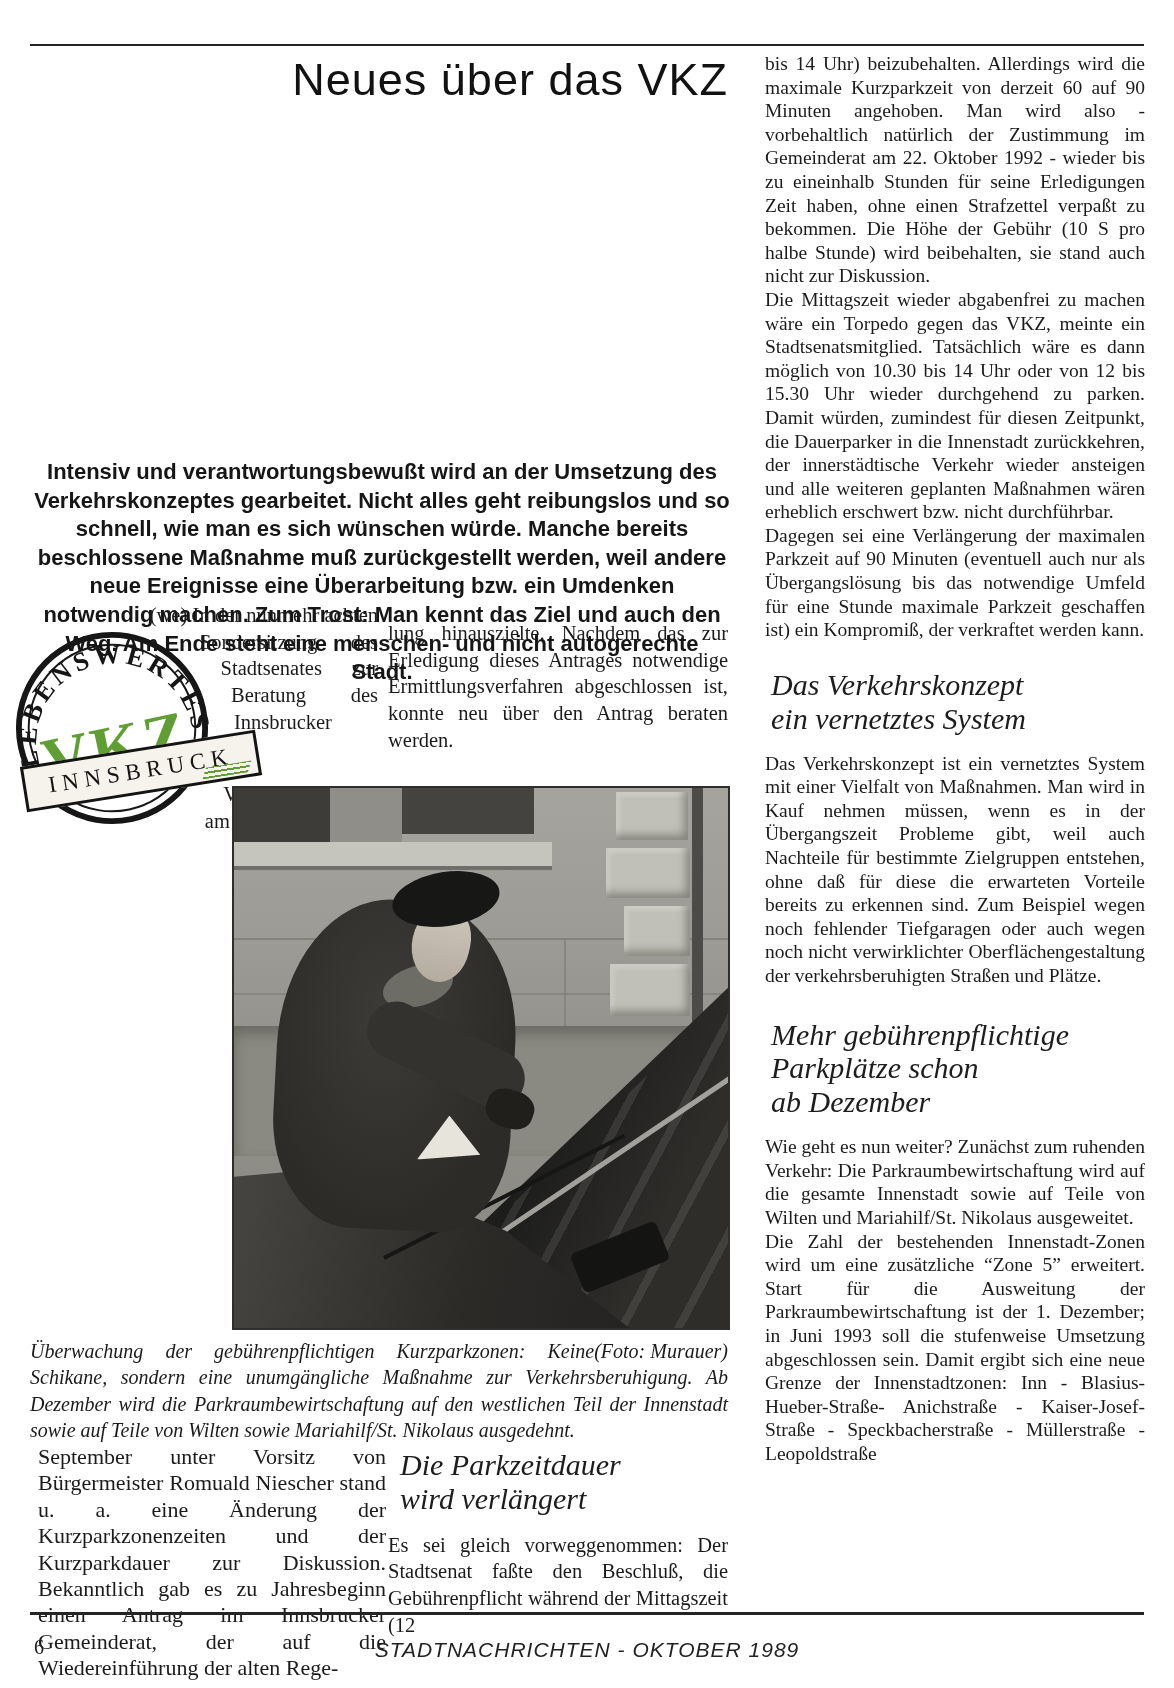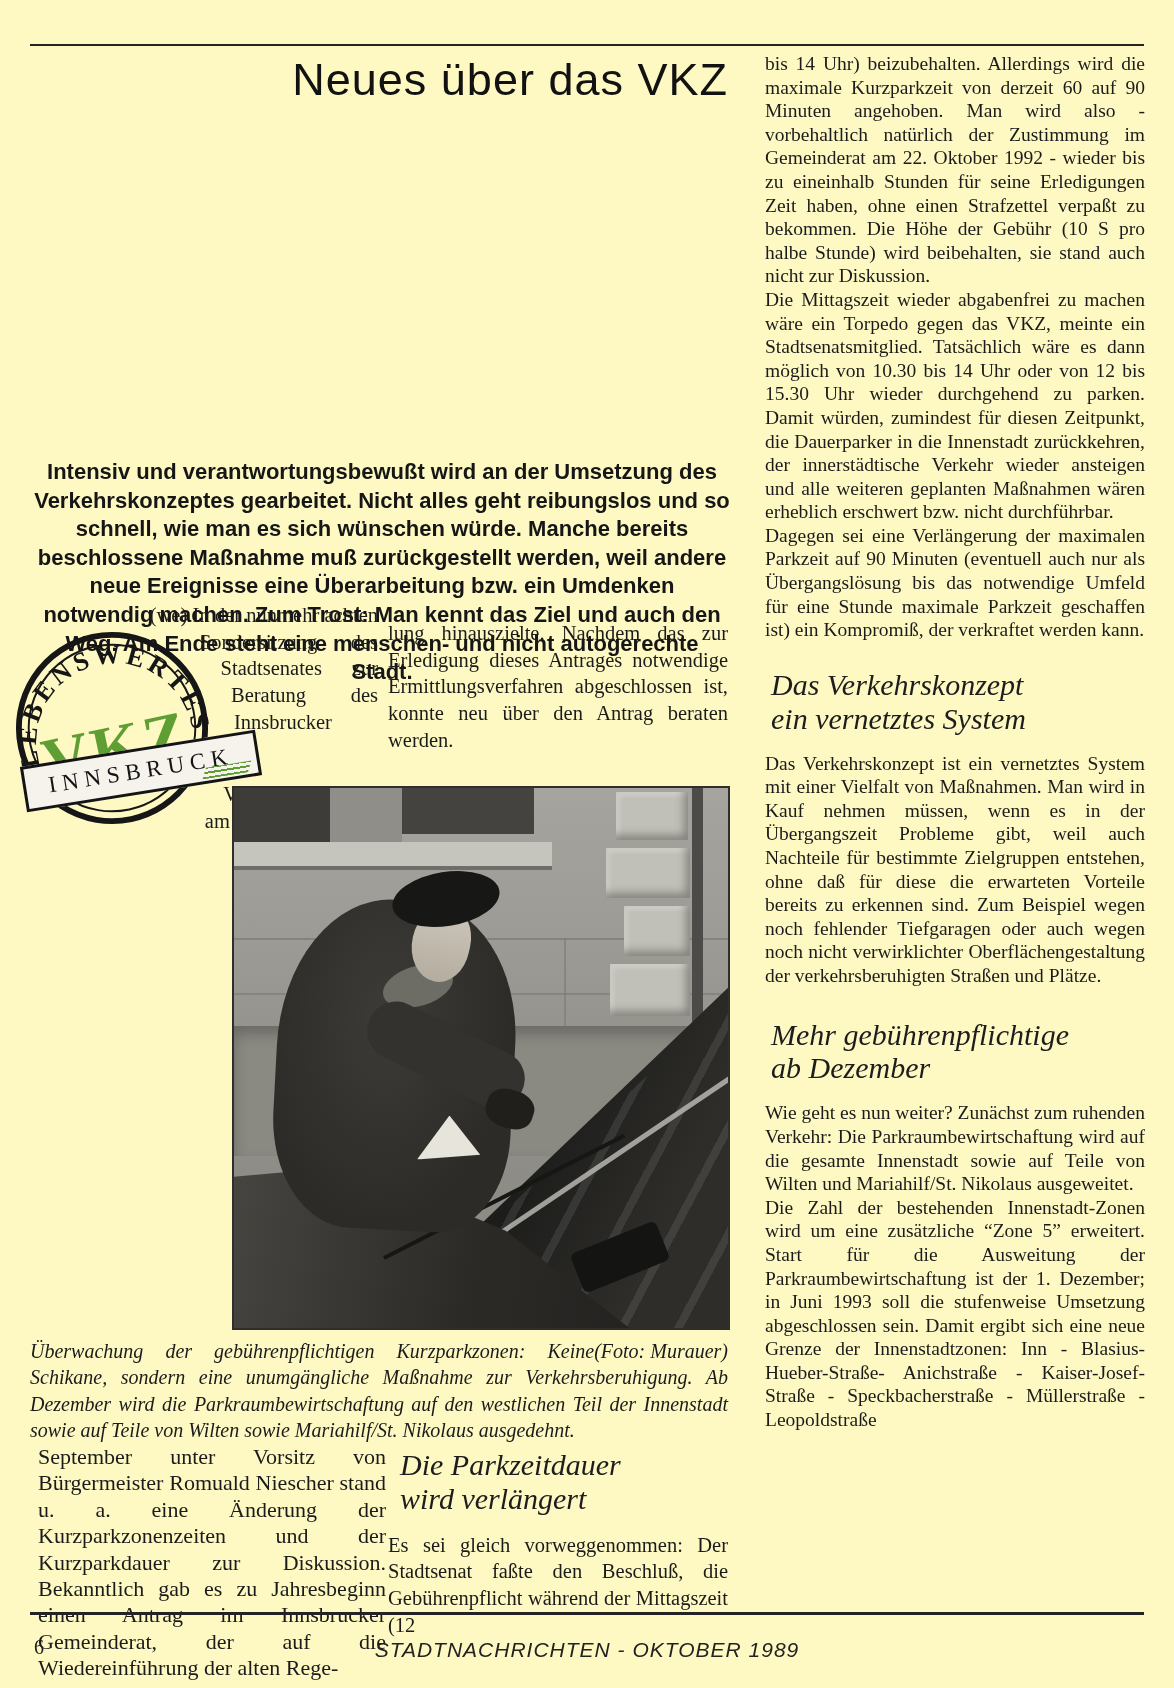--- a/index.html
+++ b/index.html
@@ -1,16 +1,16 @@
 <!DOCTYPE html>
 <html lang="de"><head>
 <meta charset="utf-8">
 <style>
   html,body{margin:0;padding:0;background:#f1efe7;}
-  .page{position:relative;width:1174px;height:1688px;background:#fef9c3;overflow:hidden;
+  .page{position:relative;width:1174px;height:1688px;background:#ffffff;overflow:hidden;
         font-family:"Liberation Serif",serif;color:#1b1b1b;}
   .rule-top{position:absolute;left:30px;top:44px;width:1114px;height:2px;background:#242424;}
   .rule-bottom{position:absolute;left:30px;top:1612px;width:1114px;height:3px;background:#242424;}
 
   .kicker{position:absolute;left:230px;top:54px;width:498px;text-align:right;
           font-family:"Liberation Sans",sans-serif;font-size:45px;font-weight:400;
           letter-spacing:1px;color:#121212;}
   .title{position:absolute;left:18px;top:140px;width:710px;margin:0;text-align:right;
          font-family:"Liberation Sans",sans-serif;font-weight:500;font-size:74px;
          line-height:1.17;color:#5f9e33;letter-spacing:-1px;}
@@ -193,20 +193,21 @@
     <p>bis 14 Uhr) beizubehalten. Allerdings wird die maximale Kurzparkzeit von derzeit 60 auf 90 Minuten angehoben. Man wird also - vorbehaltlich natürlich der Zustimmung im Gemeinderat am 22. Oktober 1992 - wieder bis zu eineinhalb Stunden für seine Erledigungen Zeit haben, ohne einen Strafzettel verpaßt zu bekommen. Die Höhe der Gebühr (10 S pro halbe Stunde) wird beibehalten, sie stand auch nicht zur Diskussion.</p>
     <p>Die Mittagszeit wieder abgabenfrei zu machen wäre ein Torpedo gegen das VKZ, meinte ein Stadtsenatsmitglied. Tatsächlich wäre es dann möglich von 10.30 bis 14 Uhr oder von 12 bis 15.30 Uhr wieder durchgehend zu parken. Damit würden, zumindest für diesen Zeitpunkt, die Dauerparker in die Innenstadt zurückkehren, der innerstädtische Verkehr wieder ansteigen und alle weiteren geplanten Maßnahmen wären erheblich erschwert bzw. nicht durchführbar.</p>
     <p>Dagegen sei eine Verlängerung der maximalen Parkzeit auf 90 Minuten (eventuell auch nur als Übergangslösung bis das notwendige Umfeld für eine Stunde maximale Parkzeit geschaffen ist) ein Kompromiß, der verkraftet werden kann.</p>
     <h2 class="subhead">
         <span>Das Verkehrskonzept</span>
         <span>ein vernetztes System</span>
       </h2>
     <p>Das Verkehrskonzept ist ein vernetztes System mit einer Vielfalt von Maßnahmen. Man wird in Kauf nehmen müssen, wenn es in der Übergangszeit Probleme gibt, weil auch Nachteile für bestimmte Zielgruppen entstehen, ohne daß für diese die erwarteten Vorteile bereits zu erkennen sind. Zum Beispiel wegen noch fehlender Tiefgaragen oder auch wegen noch nicht verwirklichter Oberflächengestaltung der verkehrsberuhigten Straßen und Plätze.</p>
     <h2 class="subhead second">
         <span>Mehr gebührenpflichtige</span>
+        <span>Parkplätze schon</span>
         <span>ab Dezember</span>
       </h2>
     <p>Wie geht es nun weiter? Zunächst zum ruhenden Verkehr: Die Parkraumbewirtschaftung wird auf die gesamte Innenstadt sowie auf Teile von Wilten und Mariahilf/St. Nikolaus ausgeweitet.</p>
     <p>Die Zahl der bestehenden Innenstadt-Zonen wird um eine zusätzliche “Zone 5” erweitert. Start für die Ausweitung der Parkraumbewirtschaftung ist der 1. Dezember; in Juni 1993 soll die stufenweise Umsetzung abgeschlossen sein. Damit ergibt sich eine neue Grenze der Innenstadtzonen: Inn - Blasius- Hueber-Straße- Anichstraße - Kaiser-Josef-Straße - Speckbacherstraße - Müllerstraße - Leopoldstraße</p>
   </div>
 
   <div class="rule-bottom"></div>
   <div class="footer-num">6</div>
   <div class="footer-title">STADTNACHRICHTEN - OKTOBER 1989</div>
 

